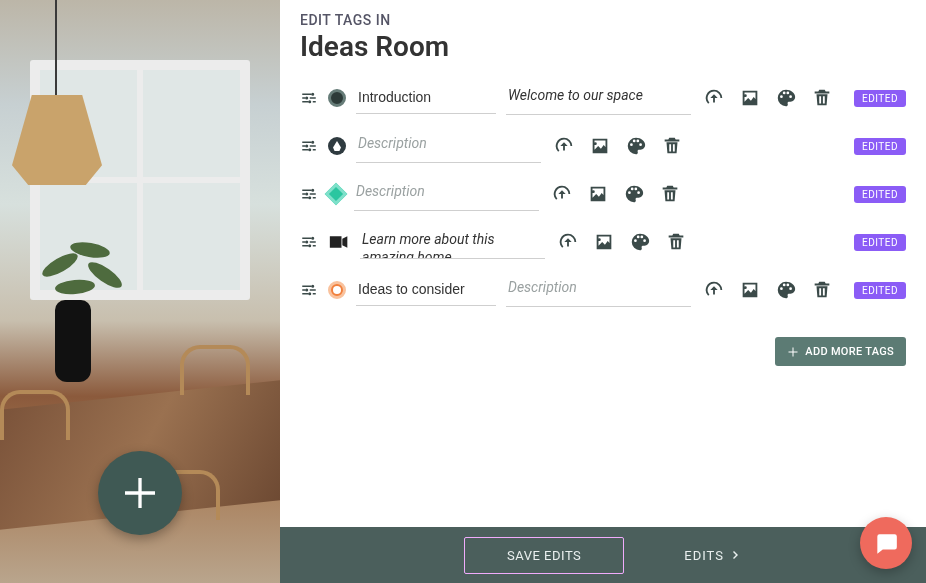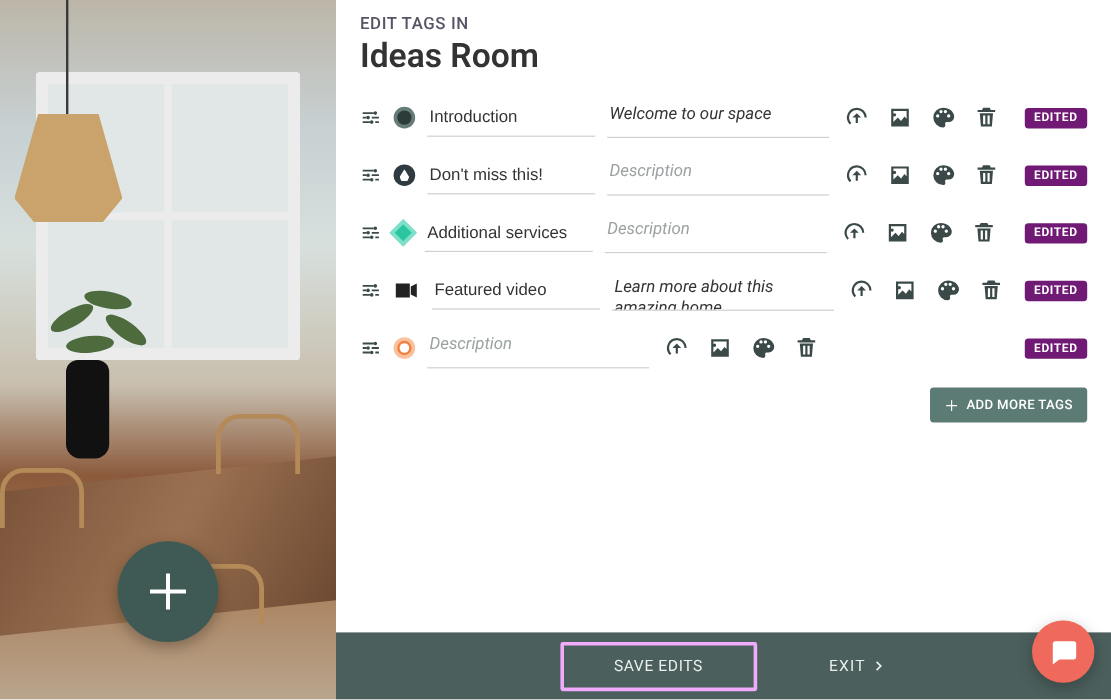--- a/index.html
+++ b/index.html
@@ -56,29 +56,29 @@
 
   .field { flex:1 1 140px; min-width:120px; border:none; border-bottom:1px solid #cfcfcf; padding:6px 2px 8px 2px; font-size:14px; color:#333; background:transparent; }
   .field.name { max-width:140px; }
   .field.desc { max-width:185px;font-style:italic; }
   .field::placeholder { color:#9aa1a1; }
   textarea.field { resize:none; height:34px; line-height:1.25; font-family:inherit; overflow:hidden;}
 
   .icon-btn { width:26px; height:26px; display:flex; align-items:center; justify-content:center; flex-shrink:0; }
   .icon-btn svg { width:22px; height:22px; fill:#3b4a49; }
 
-  .badge { margin-left:auto; font-size:10px; font-weight:700; letter-spacing:0.5px; background:#701a75; color:#fff; padding:3px 8px; border-radius:3px; }
-
-  .add-row { display:flex; justify-content:flex-end; margin-top:12px; }
+  .badge { margin-left:auto; font-size:10px; font-weight:400; letter-spacing:0.5px; background:#8b5cf6; color:#fff; padding:3px 8px; border-radius:3px; }
+
+  .add-row { display:flex; justify-content:flex-end; margin-top:26px; }
   .add-btn { background:#5c7b74; color:#fff; font-size:11px; letter-spacing:0.3px; padding:8px 12px; border-radius:3px; display:flex; align-items:center; gap:6px; font-weight:500;}
   .add-btn svg { width:12px; height:12px; fill:#fff; }
 
   
   .footer { height:56px; background:#4b5f5c; display:flex; align-items:center; justify-content:center; gap:60px; color:#e9efee; }
-  .save-btn { border:3px solid #f0abfc; padding:10px 42px; font-size:13px; letter-spacing:0.5px; color:#e9efee; border-radius:2px;}
+  .save-btn { border:1px solid #f0abfc; padding:10px 42px; font-size:13px; letter-spacing:0.5px; color:#e9efee; border-radius:2px;}
   .exit-btn { font-size:13px; letter-spacing:1px; display:flex; align-items:center; gap:6px; }
   .exit-btn svg { width:12px; height:12px; fill:#e9efee; }
 
   .chat-fab { position:absolute; right:14px; bottom:14px; width:52px; height:52px; border-radius:50%; background:#ef6a5d; display:flex; align-items:center; justify-content:center; box-shadow:0 4px 12px rgba(0,0,0,0.25);}
   .chat-fab svg { width:26px; height:26px; fill:#fff; }
 </style>
 </head>
 <body>
 
 <div class="app">
@@ -148,21 +148,20 @@
           <span class="badge">EDITED</span>
         </div>
 
         <div class="row">
           <span class="icon-btn sliders">
               <svg viewBox="0 0 24 24">
                 <path d="M3 6h12v2H3zM17 5a2 2 0 110 4 2 2 0 010-4zM3 11h4v2H3zM9 10a2 2 0 110 4 2 2 0 010-4zM13 11h8v2h-8zM3 16h8v2H3zM13 15a2 2 0 110 4 2 2 0 010-4zM17 16h4v2h-4z"></path>
               </svg>
             </span>
           <span class="marker droplet"></span>
-          <input class="field name" value="Don't miss this!" style="">
           <textarea class="field desc" placeholder="Description" style=""></textarea>
           <span class="icon-btn">
               <svg viewBox="0 0 24 24">
                 <path d="M12 3a9 9 0 00-6.4 15.3l1.4-1.4A7 7 0 1119 12h2A9 9 0 0012 3zm0 5l-4 4h3v5h2v-5h3l-4-4z"></path>
               </svg>
             </span>
           <span class="icon-btn">
               <svg viewBox="0 0 24 24">
                 <path d="M4 4h16v16H4V4zm2 2v10l4-4 3 3 3-4 2 2V6H6zm1 2a1.5 1.5 0 110 3 1.5 1.5 0 010-3z"></path>
               </svg>
@@ -180,21 +179,20 @@
           <span class="badge">EDITED</span>
         </div>
 
         <div class="row">
           <span class="icon-btn sliders">
               <svg viewBox="0 0 24 24">
                 <path d="M3 6h12v2H3zM17 5a2 2 0 110 4 2 2 0 010-4zM3 11h4v2H3zM9 10a2 2 0 110 4 2 2 0 010-4zM13 11h8v2h-8zM3 16h8v2H3zM13 15a2 2 0 110 4 2 2 0 010-4zM17 16h4v2h-4z"></path>
               </svg>
             </span>
           <span class="marker diamond"></span>
-          <input class="field name" value="Additional services" style="">
           <textarea class="field desc" placeholder="Description" style=""></textarea>
           <span class="icon-btn">
               <svg viewBox="0 0 24 24">
                 <path d="M12 3a9 9 0 00-6.4 15.3l1.4-1.4A7 7 0 1119 12h2A9 9 0 0012 3zm0 5l-4 4h3v5h2v-5h3l-4-4z"></path>
               </svg>
             </span>
           <span class="icon-btn">
               <svg viewBox="0 0 24 24">
                 <path d="M4 4h16v16H4V4zm2 2v10l4-4 3 3 3-4 2 2V6H6zm1 2a1.5 1.5 0 110 3 1.5 1.5 0 010-3z"></path>
               </svg>
@@ -216,21 +214,20 @@
           <span class="icon-btn sliders">
               <svg viewBox="0 0 24 24">
                 <path d="M3 6h12v2H3zM17 5a2 2 0 110 4 2 2 0 010-4zM3 11h4v2H3zM9 10a2 2 0 110 4 2 2 0 010-4zM13 11h8v2h-8zM3 16h8v2H3zM13 15a2 2 0 110 4 2 2 0 010-4zM17 16h4v2h-4z"></path>
               </svg>
             </span>
           <span class="marker video">
               <svg viewBox="0 0 24 16">
                 <path d="M1 1h14v14H1zM16 4l6-3v14l-6-3z"></path>
               </svg>
             </span>
-          <input class="field name" value="Featured video" style="">
           <textarea class="field desc" placeholder="Description" style="">Learn more about this amazing home</textarea>
           <span class="icon-btn">
               <svg viewBox="0 0 24 24">
                 <path d="M12 3a9 9 0 00-6.4 15.3l1.4-1.4A7 7 0 1119 12h2A9 9 0 0012 3zm0 5l-4 4h3v5h2v-5h3l-4-4z"></path>
               </svg>
             </span>
           <span class="icon-btn">
               <svg viewBox="0 0 24 24">
                 <path d="M4 4h16v16H4V4zm2 2v10l4-4 3 3 3-4 2 2V6H6zm1 2a1.5 1.5 0 110 3 1.5 1.5 0 010-3z"></path>
               </svg>
@@ -248,20 +245,21 @@
           <span class="badge">EDITED</span>
         </div>
 
         <div class="row">
           <span class="icon-btn sliders">
               <svg viewBox="0 0 24 24">
                 <path d="M3 6h12v2H3zM17 5a2 2 0 110 4 2 2 0 010-4zM3 11h4v2H3zM9 10a2 2 0 110 4 2 2 0 010-4zM13 11h8v2h-8zM3 16h8v2H3zM13 15a2 2 0 110 4 2 2 0 010-4zM17 16h4v2h-4z"></path>
               </svg>
             </span>
           <span class="marker bulb"></span>
+          <input class="field name" value="Ideas to consider" style="">
           <textarea class="field desc" placeholder="Description" style=""></textarea>
           <span class="icon-btn">
               <svg viewBox="0 0 24 24">
                 <path d="M12 3a9 9 0 00-6.4 15.3l1.4-1.4A7 7 0 1119 12h2A9 9 0 0012 3zm0 5l-4 4h3v5h2v-5h3l-4-4z"></path>
               </svg>
             </span>
           <span class="icon-btn">
               <svg viewBox="0 0 24 24">
                 <path d="M4 4h16v16H4V4zm2 2v10l4-4 3 3 3-4 2 2V6H6zm1 2a1.5 1.5 0 110 3 1.5 1.5 0 010-3z"></path>
               </svg>
@@ -289,21 +287,21 @@
           <span>ADD MORE TAGS</span>
         </div>
       </div>
     </div>
 
     <div class="footer">
       <div class="save-btn">
         <span>SAVE EDITS</span>
       </div>
       <div class="exit-btn">
-        <span>EXIT</span>
+        <span>EDITS</span>
         <svg viewBox="0 0 24 24">
             <path d="M8 4l8 8-8 8-2-2 6-6-6-6z"></path>
           </svg>
       </div>
     </div>
   </div>
 
   <div class="chat-fab">
     <svg viewBox="0 0 24 24">
         <path d="M4 4h16a2 2 0 012 2v10a2 2 0 01-2 2H9l-5 4V6a2 2 0 012-2z"></path>

